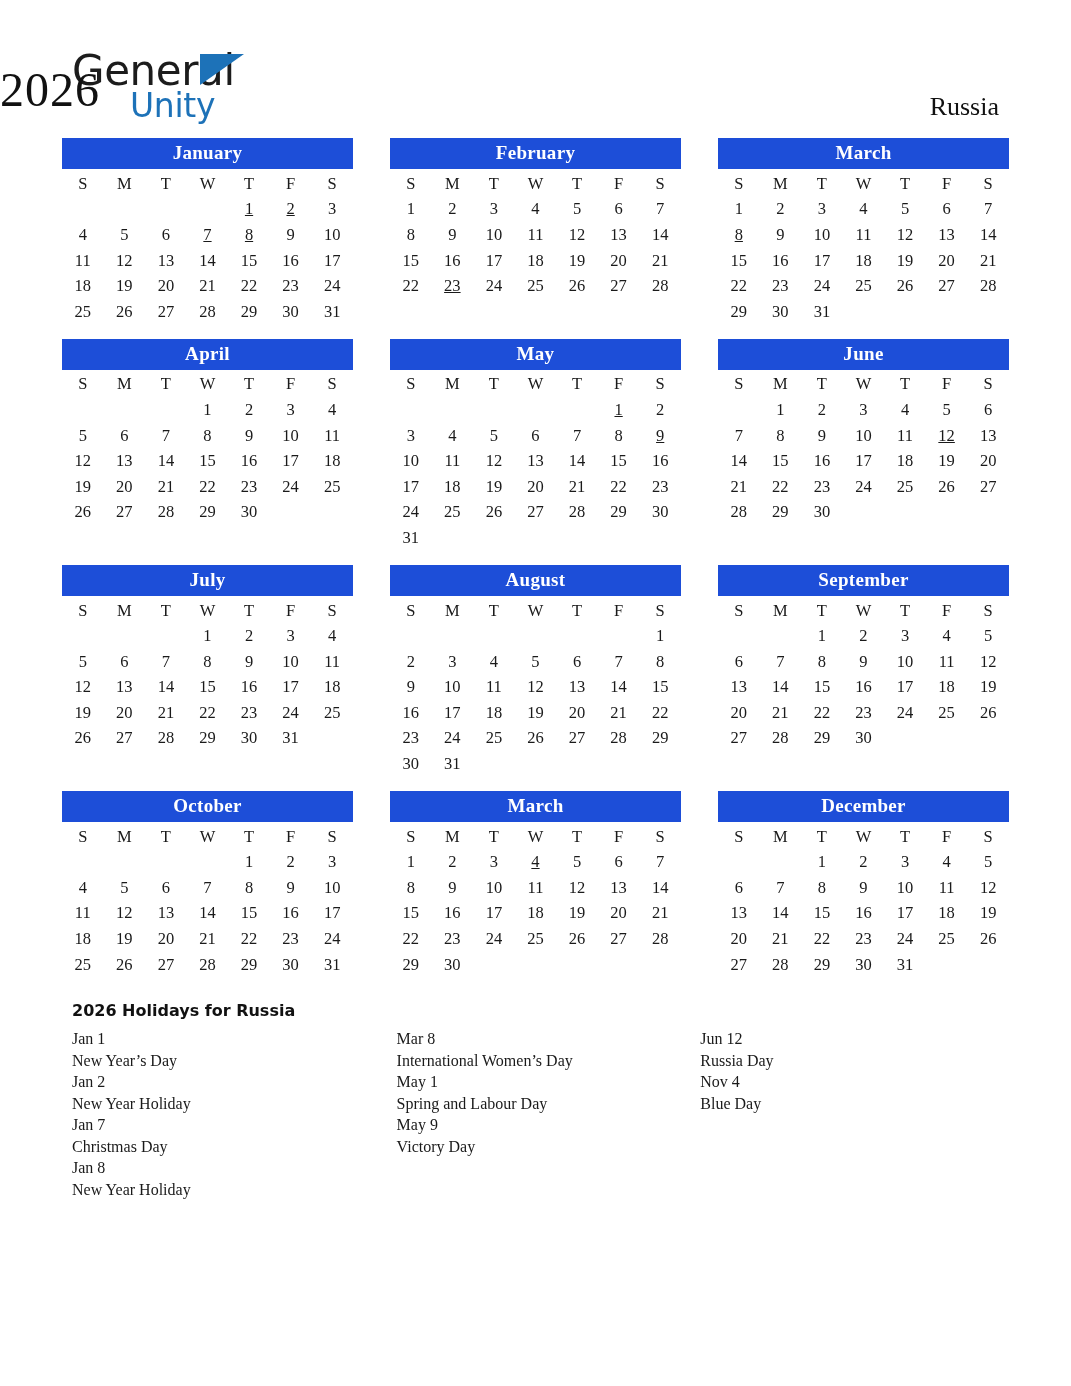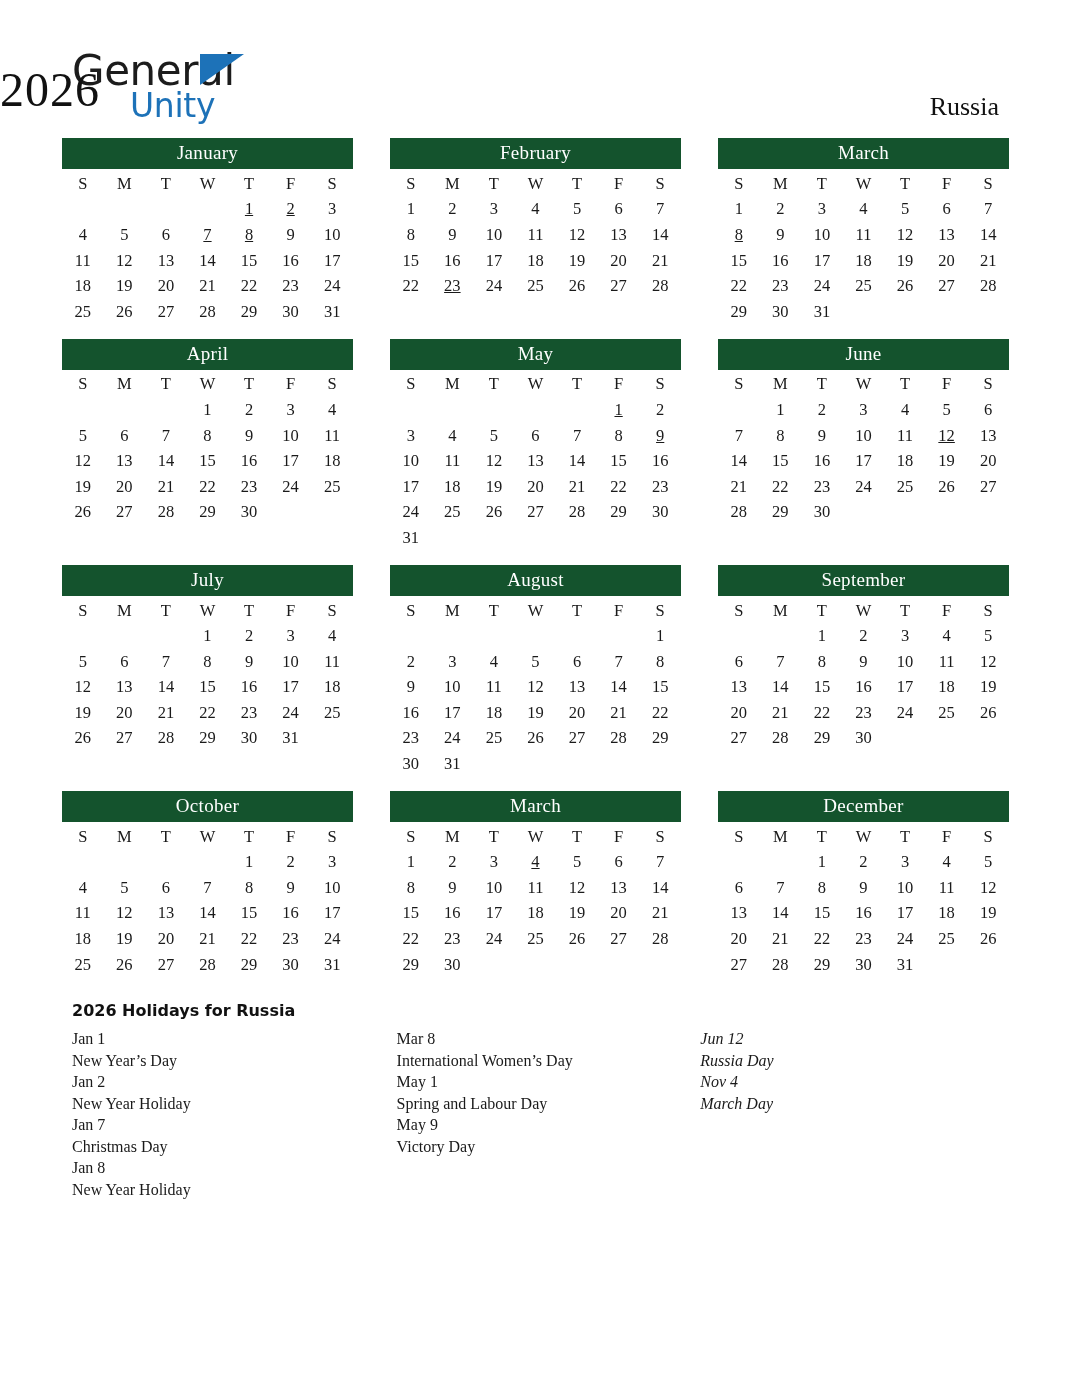--- a/index.html
+++ b/index.html
@@ -78,25 +78,25 @@
   }
   .month-row {
     display: flex;
     justify-content: space-between;
     margin-bottom: 14px;
   }
   .month {
     width: 291px;
   }
   .month-name {
-    background: #14532d;
+    background: #1d4ed8;
     color: #ffffff;
     text-align: center;
     font-size: 19px;
-    font-weight: normal;
+    font-weight: bold;
     padding: 4px 0 5px 0;
     letter-spacing: 0.3px;
   }
   table.cal {
     width: 100%;
     border-collapse: collapse;
     table-layout: fixed;
     margin-top: 2px;
   }
   table.cal th, table.cal td {
@@ -132,21 +132,21 @@
     margin-bottom: 8px;
   }
   .legend-cols {
     display: flex;
   }
   .legend-col {
     display: block;
   }
   .legend-col.c1 { width: 326px; }
   .legend-col.c2 { width: 305px; }
-  .legend-col.c3 { width: 300px; font-style: italic; }
+  .legend-col.c3 { width: 300px; }
   .legend-item {
     display: flex;
     font-size: 16px;
     line-height: 21.5px;
     color: #1a1a1a;
     flex-direction: column;
   }
   .legend-date {
     width: 63px;
     flex: none;
@@ -977,17 +977,17 @@
           <span class="legend-name">Victory Day</span>
         </div>
       </div>
       <div class="legend-col c3">
         <div class="legend-item">
           <span class="legend-date">Jun 12</span>
           <span class="legend-name">Russia Day</span>
         </div>
         <div class="legend-item">
           <span class="legend-date">Nov 4</span>
-          <span class="legend-name">March Day</span>
+          <span class="legend-name">Blue Day</span>
         </div>
       </div>
     </div>
 </div>
 
 </body></html>

